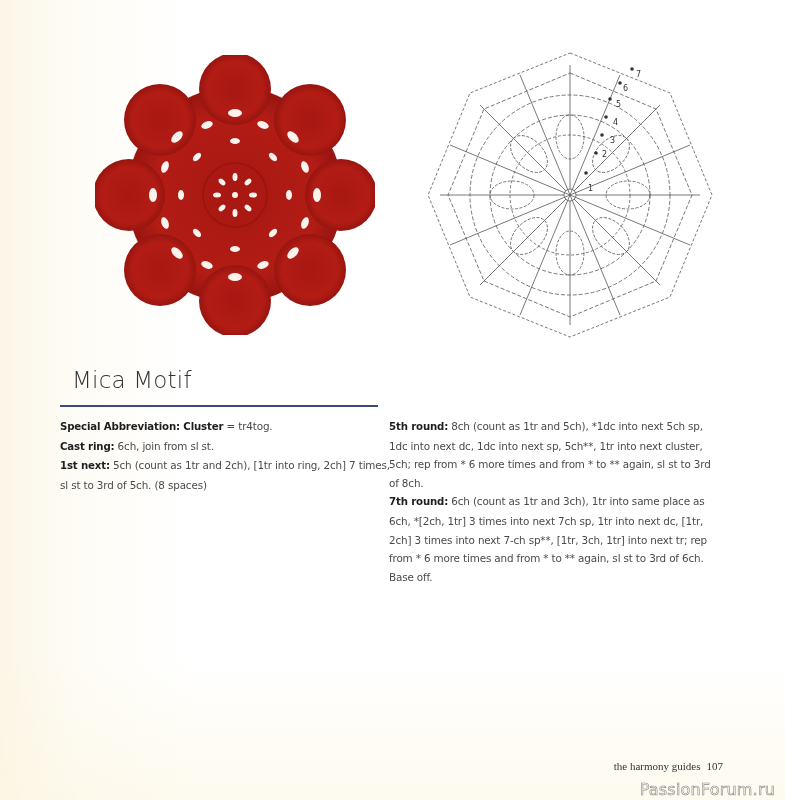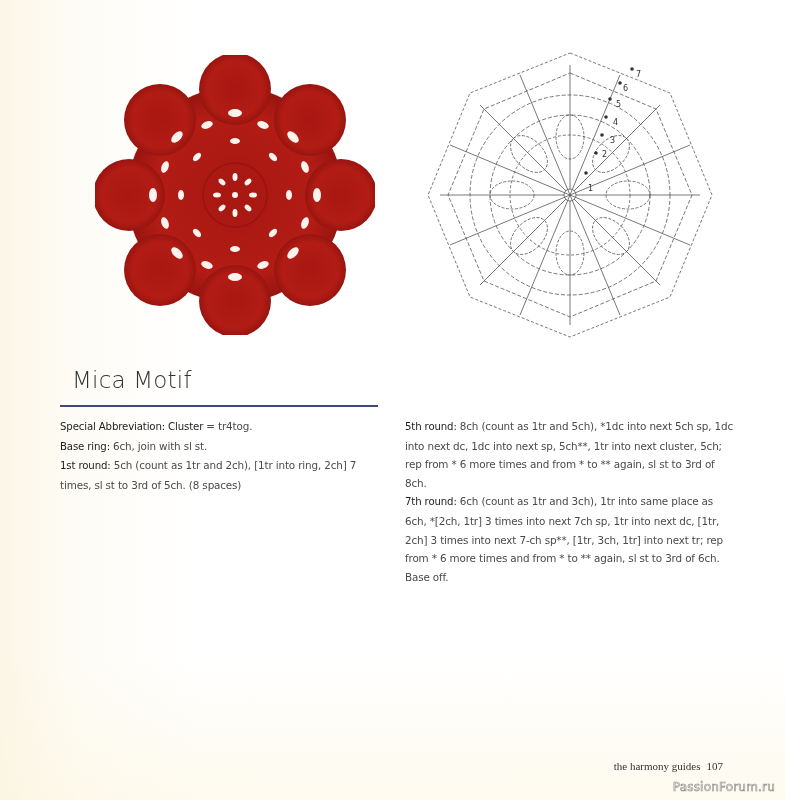--- a/index.html
+++ b/index.html
@@ -62,43 +62,43 @@
     .col {
       position: absolute;
       top: 417px;
       font-family: "DejaVu Sans", sans-serif;
       font-size: 10.4px;
       line-height: 18.6px;
       color: #4a4a4a;
       letter-spacing: -0.15px;
     }
     .col-left { left: 60px; width: 330px; }
-    .col-right { left: 405px; width: 330px; }
+    .col-right { left: 389px; width: 330px; }
     .para { margin: 0; }
     .lbl {
-      font-weight: normal;
+      font-weight: bold;
       color: #1e1e1e;
       font-size: 10.2px;
       margin-top: 21px;
     }
     .footer {
       position: absolute;
       right: 62px;
       top: 760px;
       font-family: "Liberation Serif", serif;
       font-size: 11px;
       color: #333;
     }
     .footer .pg { margin-left: 6px; }
     .watermark {
       position: absolute;
       right: 10px;
       top: 780px;
       font-family: "DejaVu Sans", sans-serif;
-      font-size: 12px;
+      font-size: 16px;
       color: transparent;
       -webkit-text-stroke: 0.6px #8a8a8a;
       letter-spacing: 0.2px;
     }
   </style>
 </head>
 <body>
 
 <div class="page-bottom-tint"></div>
 
@@ -230,22 +230,22 @@
       <text x="216" y="32">7</text>
     </g>
   </svg>
 </div>
 
 <h1 class="title">Mica Motif</h1>
 <div class="title-rule"></div>
 
 <div class="col col-left">
   <p class="para"><span class="lbl">Special Abbreviation: Cluster</span><span> = tr4tog.</span></p>
-  <p class="para"><span class="lbl">Base ring:</span><span> 6ch, join with sl st.</span></p>
-  <p class="para"><span class="lbl">1st round:</span><span> 5ch (count as 1tr and 2ch), [1tr into ring, 2ch] 7 times, sl st to 3rd of 5ch. (8 spaces)</span></p>
+  <p class="para"><span class="lbl">Cast ring:</span><span> 6ch, join from sl st.</span></p>
+  <p class="para"><span class="lbl">1st next:</span><span> 5ch (count as 1tr and 2ch), [1tr into ring, 2ch] 7 times, sl st to 3rd of 5ch. (8 spaces)</span></p>
 </div>
 
 <div class="col col-right">
   <p class="para"><span class="lbl">5th round:</span><span> 8ch (count as 1tr and 5ch), *1dc into next 5ch sp, 1dc into next dc, 1dc into next sp, 5ch**, 1tr into next cluster, 5ch; rep from * 6 more times and from * to ** again, sl st to 3rd of 8ch.</span></p>
   <p class="para"><span class="lbl">7th round:</span><span> 6ch (count as 1tr and 3ch), 1tr into same place as 6ch, *[2ch, 1tr] 3 times into next 7ch sp, 1tr into next dc, [1tr, 2ch] 3 times into next 7-ch sp**, [1tr, 3ch, 1tr] into next tr; rep from * 6 more times and from * to ** again, sl st to 3rd of 6ch.</span></p>
   <p class="para"><span>Base off.</span></p>
 </div>
 
 <div class="footer">
   <span>the harmony guides</span><span class="pg">107</span>

